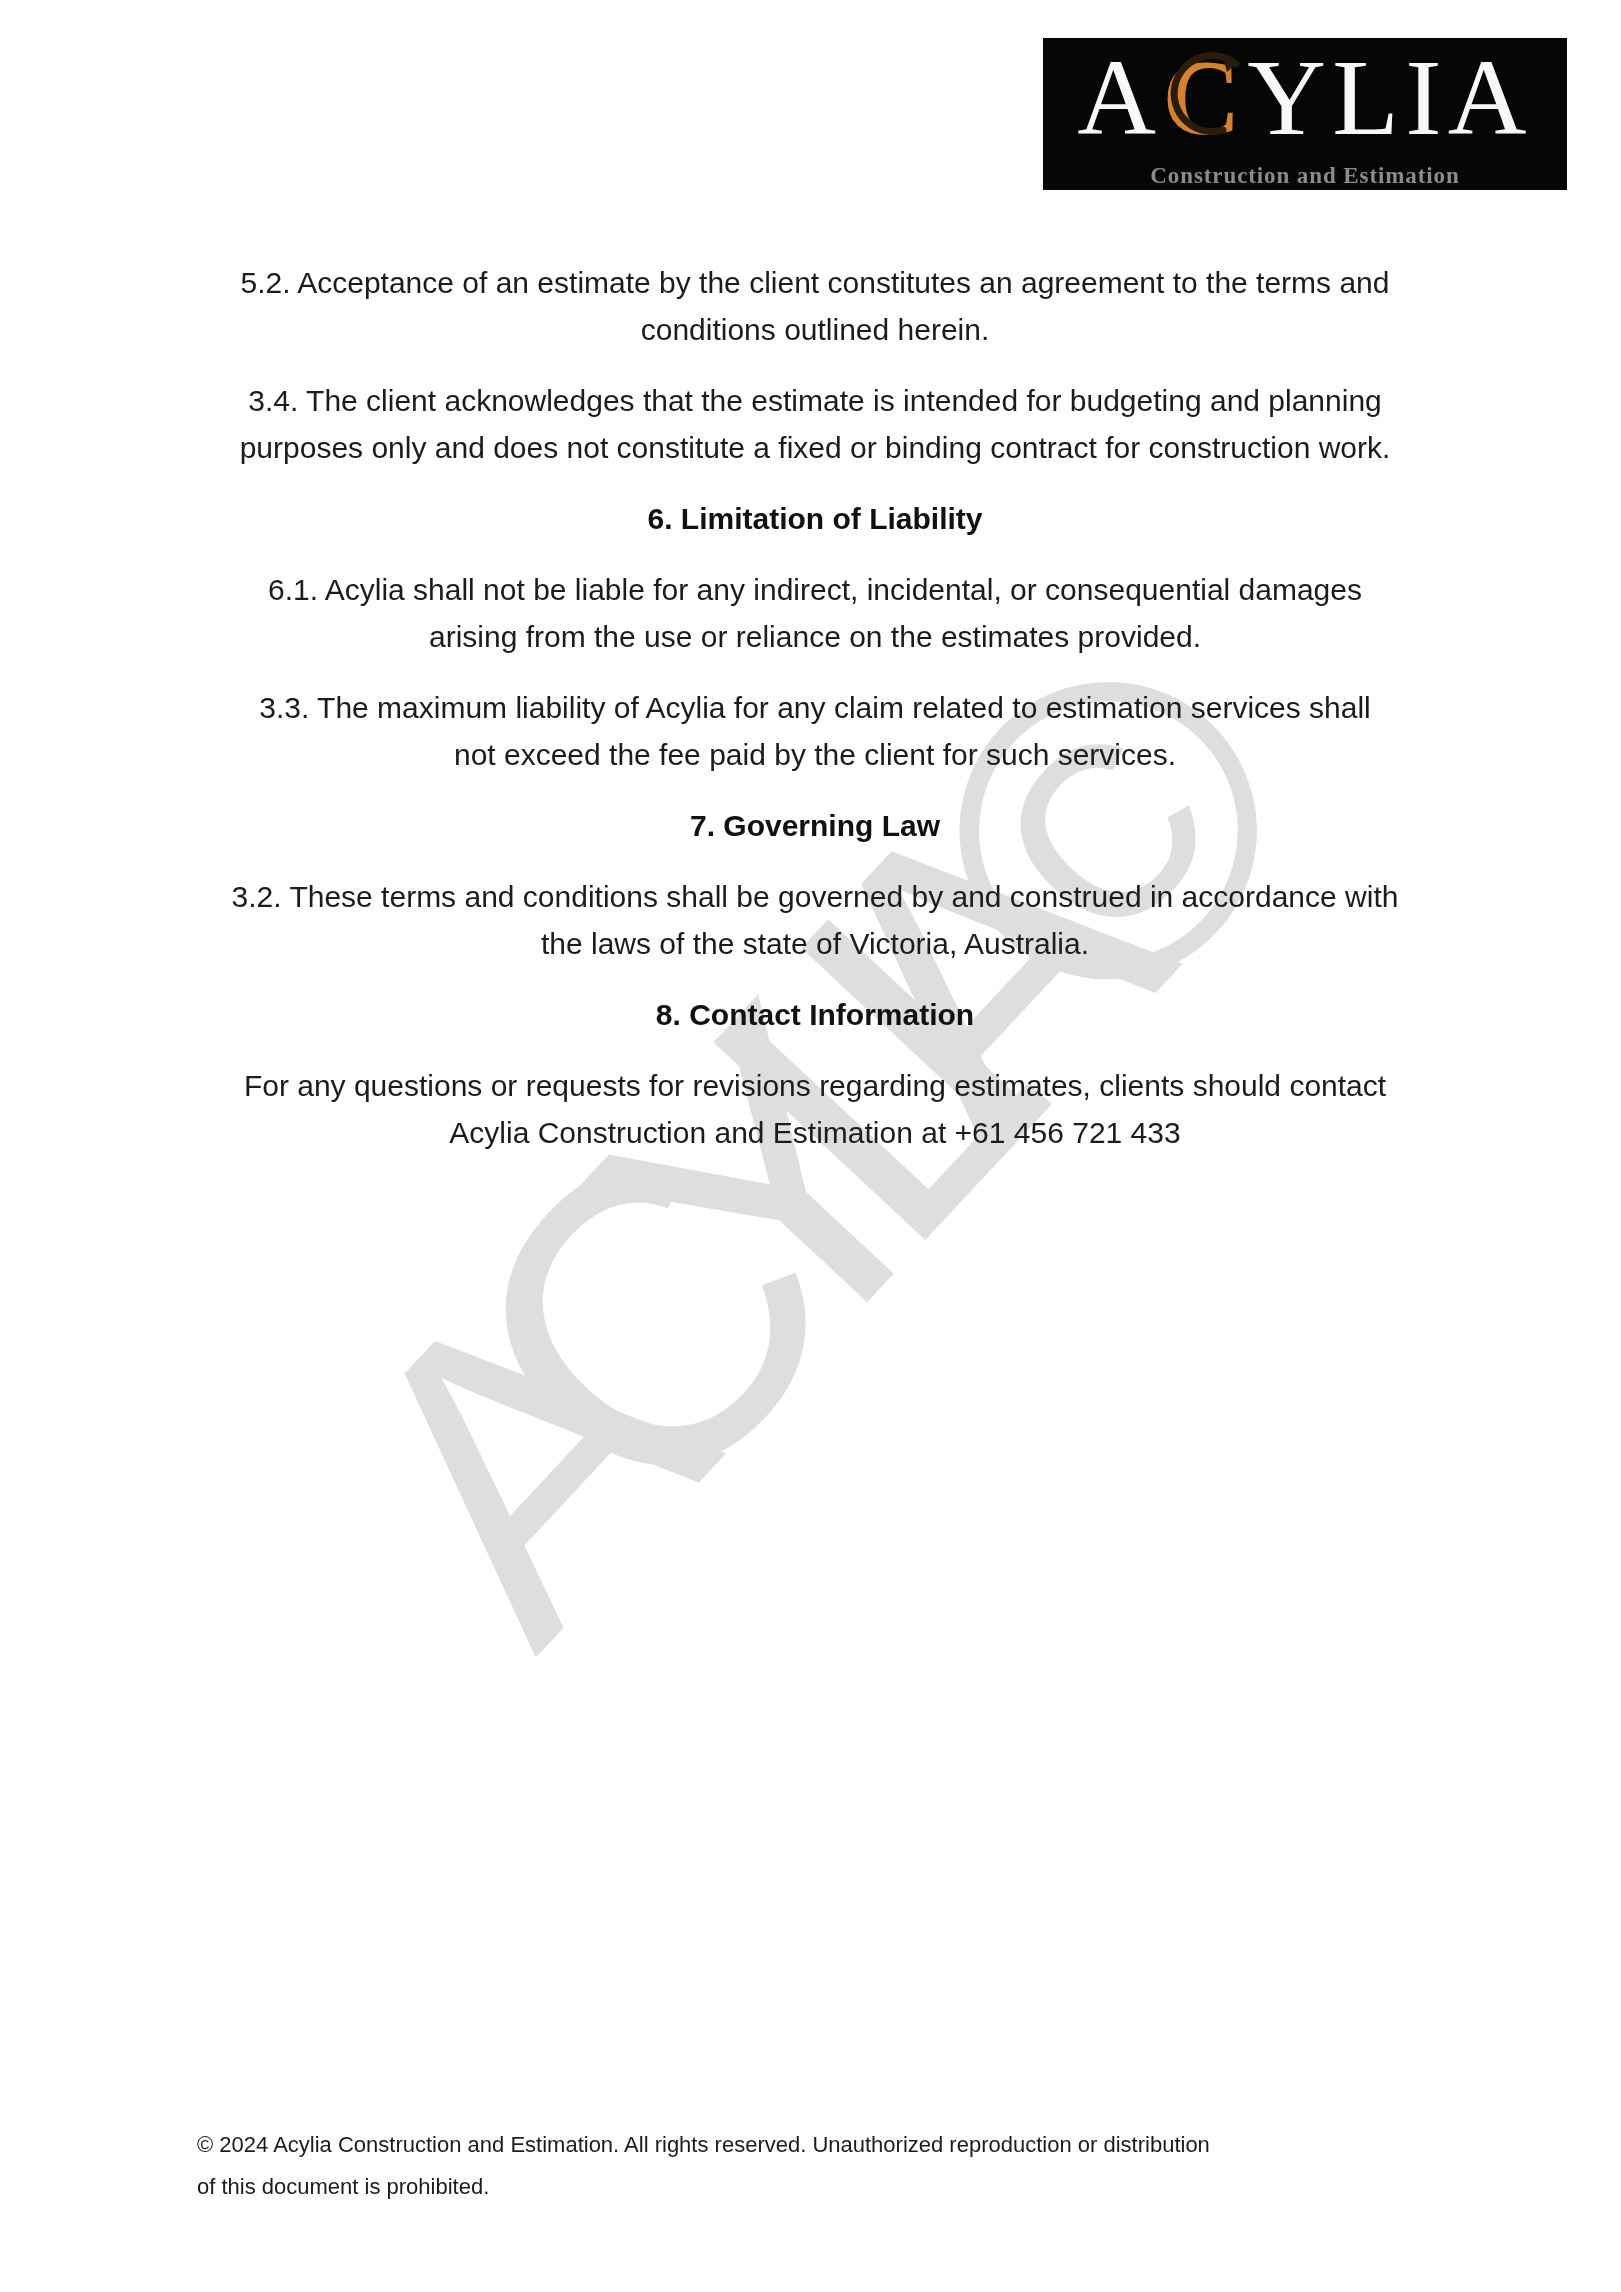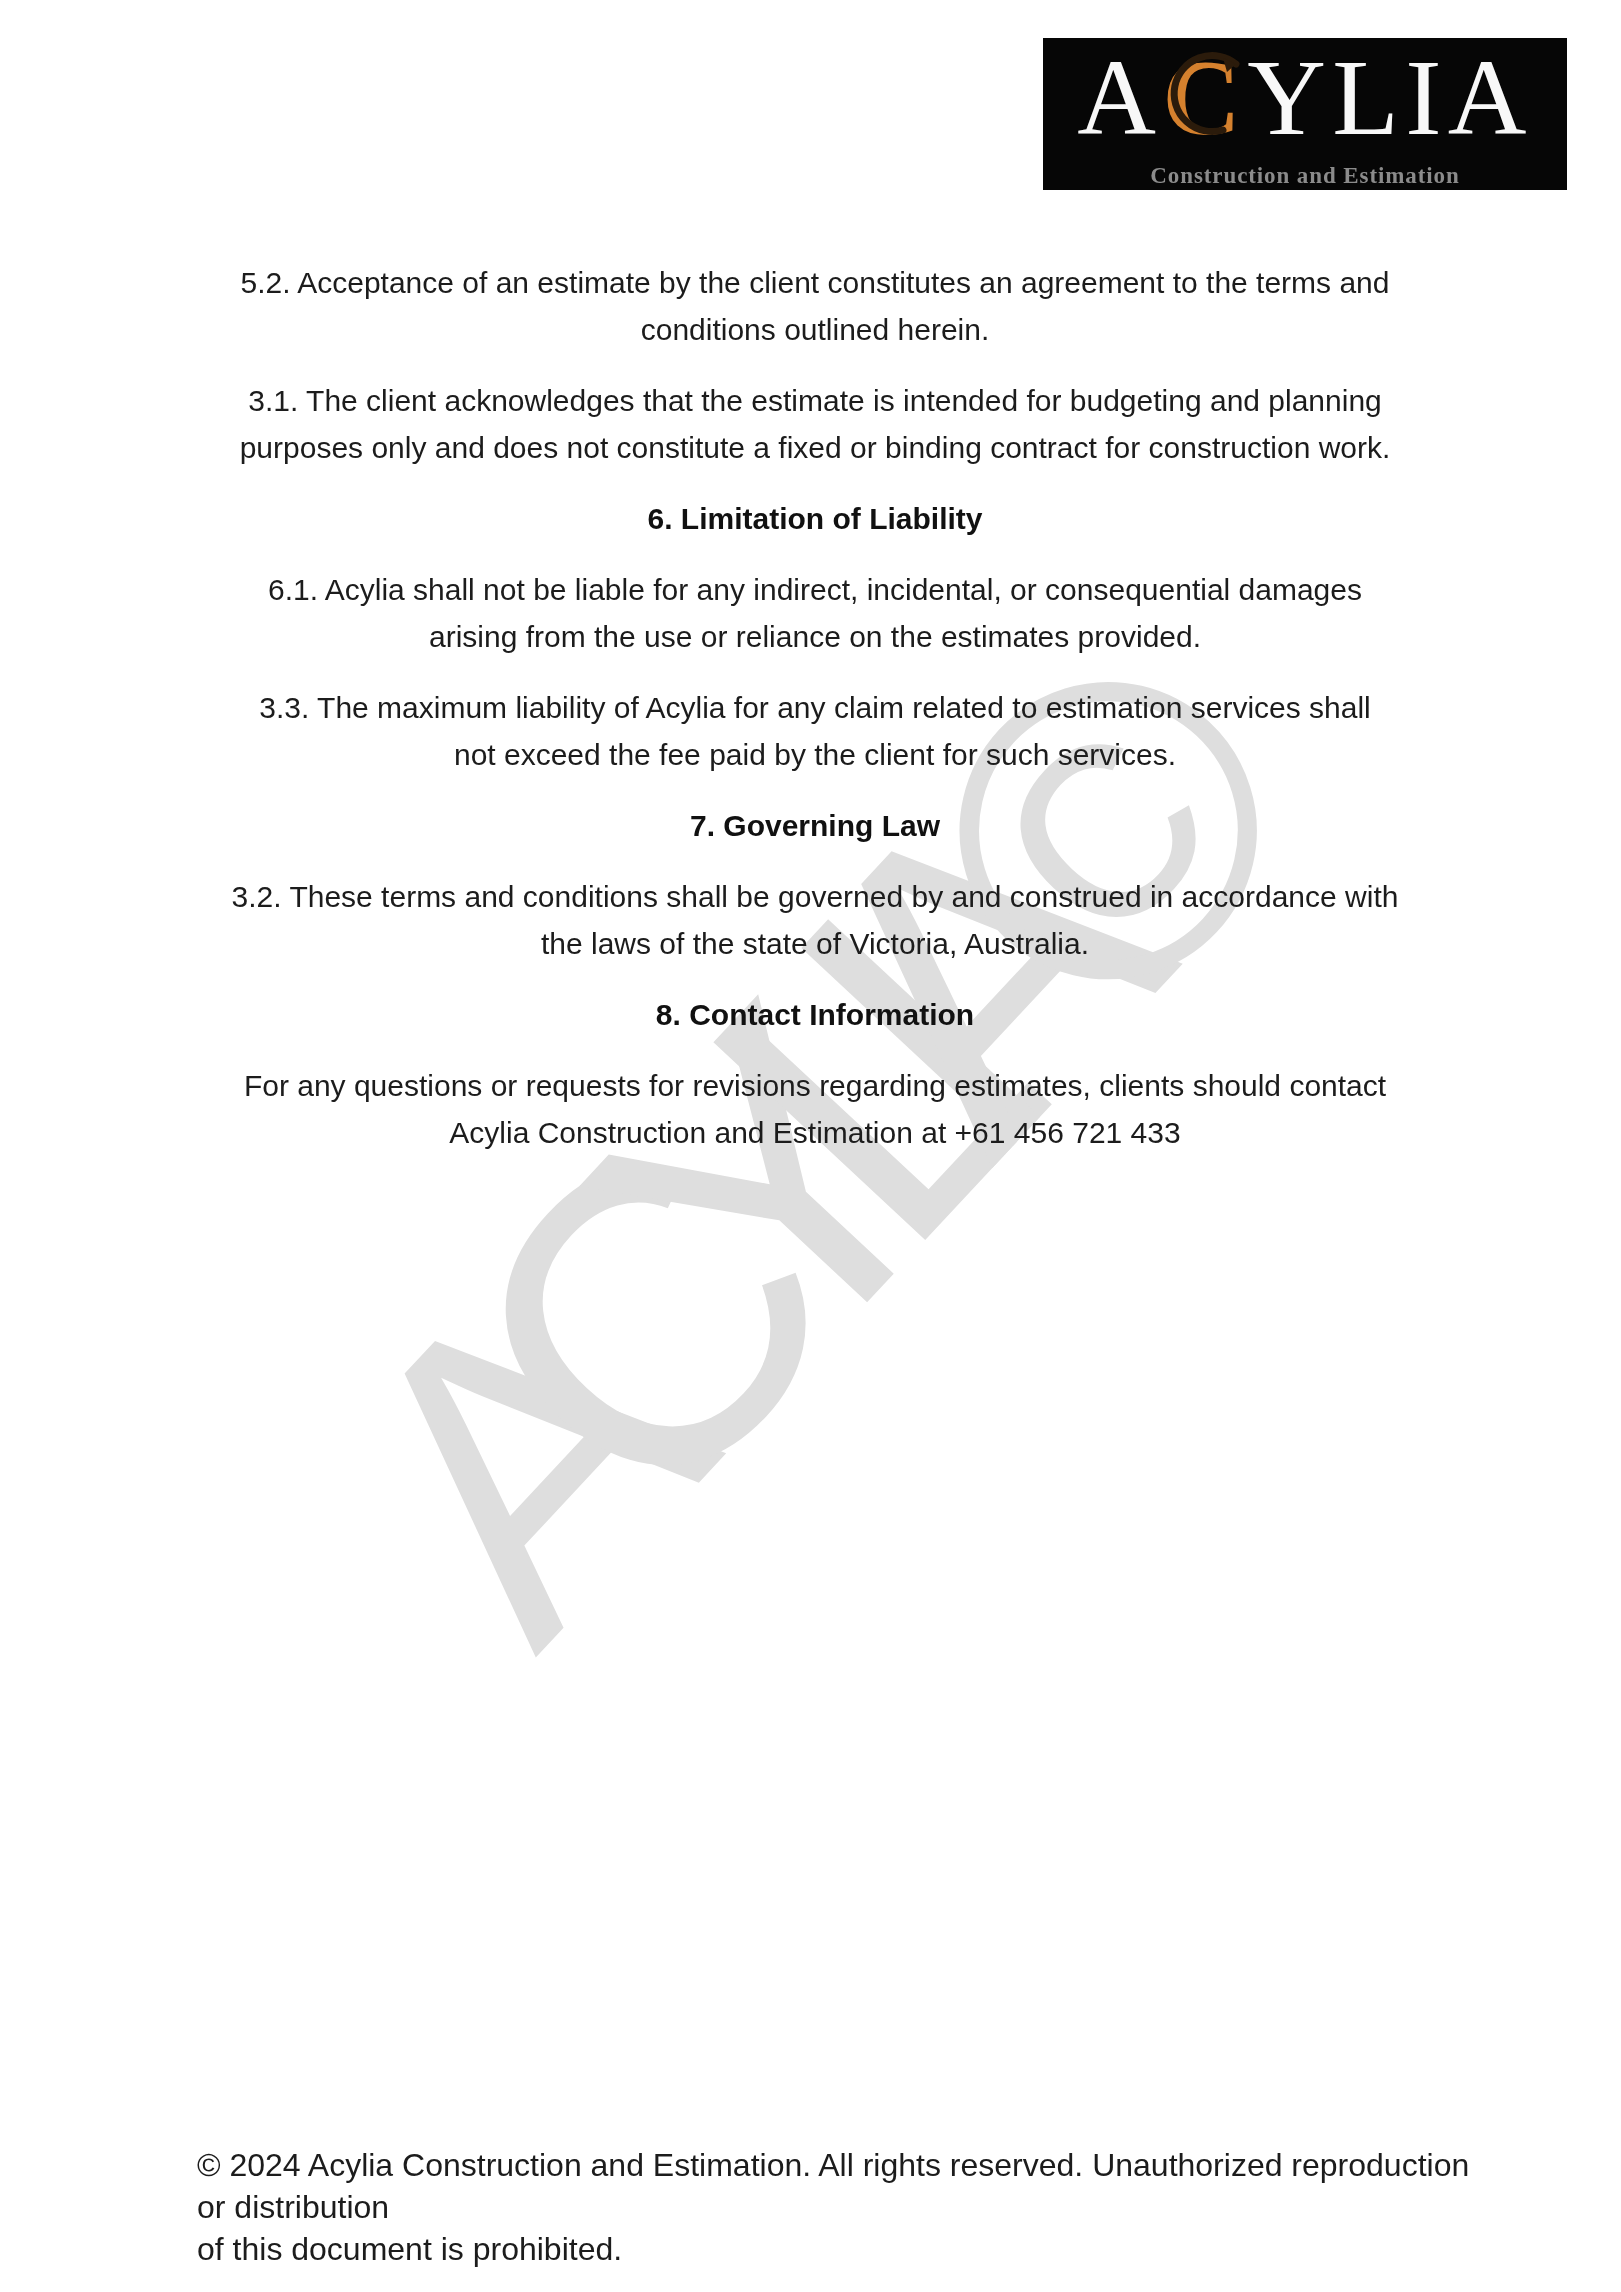--- a/index.html
+++ b/index.html
@@ -102,47 +102,46 @@
     font-weight: bold;
     color: #111111;
   }
 
   
   .footer {
     position: absolute;
     left: 197px;
     top: 2124px;
     width: 1299px;
-    font-size: 32px;
+    font-size: 22px;
     line-height: 42px;
     color: #1c1c1c;
     white-space: pre-line;
     z-index: 1;
-    margin-top: 20px;
   }
 </style>
 </head>
 <body>
 
 <div class="page">
 
   <div class="watermark">ACYLIA©</div>
 
   <div class="logo">
     <div class="logo-title"><span>A</span><span class="logo-c"><svg class="swoosh" viewBox="0 0 100 100" fill="none" xmlns="http://www.w3.org/2000/svg">
             <path d="M 83 20 A 38 38 0 1 0 70 86" stroke="#2b1b0b" stroke-width="7" stroke-linecap="round" fill="none"></path>
             <path d="M 83 20 L 70 14 L 74 28 Z" fill="#2b1b0b"></path>
           </svg><span>C</span></span><span>YLIA</span></div>
     <div class="logo-subtitle">Construction and Estimation</div>
   </div>
 
   <div class="content">
       <p class="body">5.2. Acceptance of an estimate by the client constitutes an agreement to the terms and
 conditions outlined herein.</p>
-      <p class="body">3.1. The client acknowledges that the estimate is intended for budgeting and planning
+      <p class="body">3.4. The client acknowledges that the estimate is intended for budgeting and planning
 purposes only and does not constitute a fixed or binding contract for construction work.</p>
       <p class="heading">6. Limitation of Liability</p>
       <p class="body">6.1. Acylia shall not be liable for any indirect, incidental, or consequential damages
 arising from the use or reliance on the estimates provided.</p>
       <p class="body">3.3. The maximum liability of Acylia for any claim related to estimation services shall
 not exceed the fee paid by the client for such services.</p>
       <p class="heading">7. Governing Law</p>
       <p class="body">3.2. These terms and conditions shall be governed by and construed in accordance with
 the laws of the state of Victoria, Australia.</p>
       <p class="heading">8. Contact Information</p>

